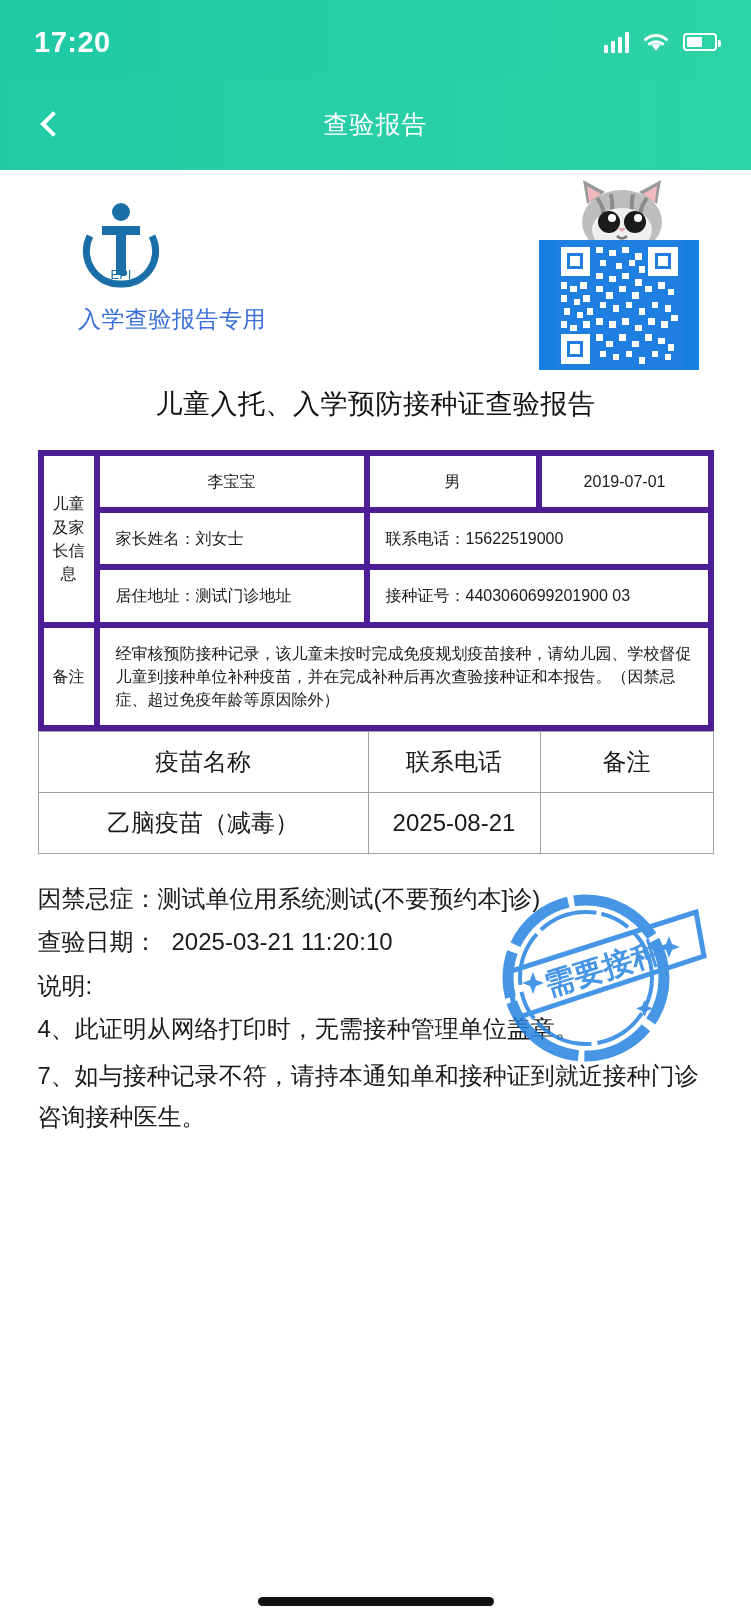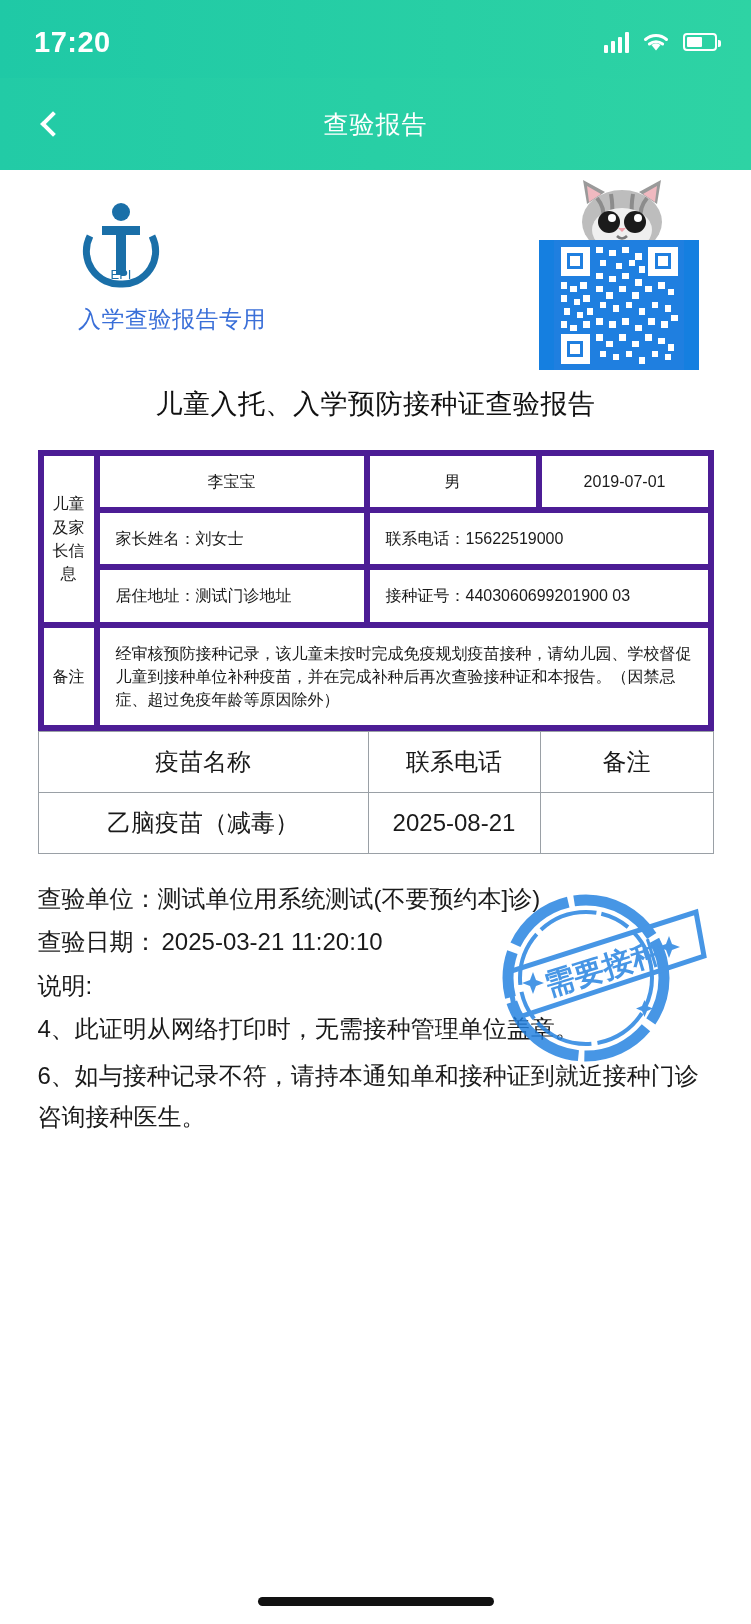--- a/index.html
+++ b/index.html
@@ -135,21 +135,21 @@
   .vtbl .vt-name { width: 330px; }
   .vtbl .vt-date { width: 172px; }
 
   
   .foot { width: 676px; margin: 24px auto 0; }
   .foot p {
     font-size: 24px; color: #1a1a1a; line-height: 1.72;
     margin-bottom: 6px;
   }
   .foot .item { margin-bottom: 2px; }
-  .foot .date-val { margin-left: 4px; }
+  .foot .date-val { margin-left: 14px; }
 
   
   .stamp {
     position: absolute;
     right: 38px; top: 690px;
     width: 245px; height: 215px;
     pointer-events: none;
   }
 
   
@@ -339,27 +339,27 @@
       </tr>
       <tr>
         <td class="vt-name">乙脑疫苗（减毒）</td>
         <td class="vt-date">2025-08-21</td>
         <td></td>
       </tr>
     </tbody>
       </table>
 
     <div class="foot">
-      <p class="item">查验单位：测试单位用系统测试(不要预约本]诊)</p>
+      <p class="item">因禁忌症：测试单位用系统测试(不要预约本]诊)</p>
       <p class="item">
         <span>查验日期：</span><span class="date-val">2025-03-21 11:20:10</span>
       </p>
       <p class="item">说明:</p>
       <p>4、此证明从网络打印时，无需接种管理单位盖章。</p>
-      <p>6、如与接种记录不符，请持本通知单和接种证到就近接种门诊咨询接种医生。</p>
+      <p>7、如与接种记录不符，请持本通知单和接种证到就近接种门诊咨询接种医生。</p>
     </div>
 
     <svg class="stamp" viewBox="0 0 245 215">
       <g opacity="0.82">
         <circle cx="118" cy="118" r="78" fill="none" stroke="#1f7fe0" stroke-width="11" stroke-dasharray="46 8 70 6 90 5"></circle>
         <circle cx="118" cy="118" r="66" fill="none" stroke="#1f7fe0" stroke-width="4" stroke-dasharray="30 7 55 6 60 5"></circle>
         <path d="M40 112 L228 52 L236 96 L48 158 Z" fill="none" stroke="#1f7fe0" stroke-width="5"></path>
         <text x="138" y="118" fill="#1f7fe0" font-size="30" font-weight="bold" text-anchor="middle" transform="rotate(-17 138 118)" font-family="Liberation Sans, sans-serif">需要接种</text>
         <g fill="#1f7fe0">
           <path d="M62 120 l3 -8 l3 8 l8 3 l-8 3 l-3 8 l-3 -8 l-8 -3 z"></path>

